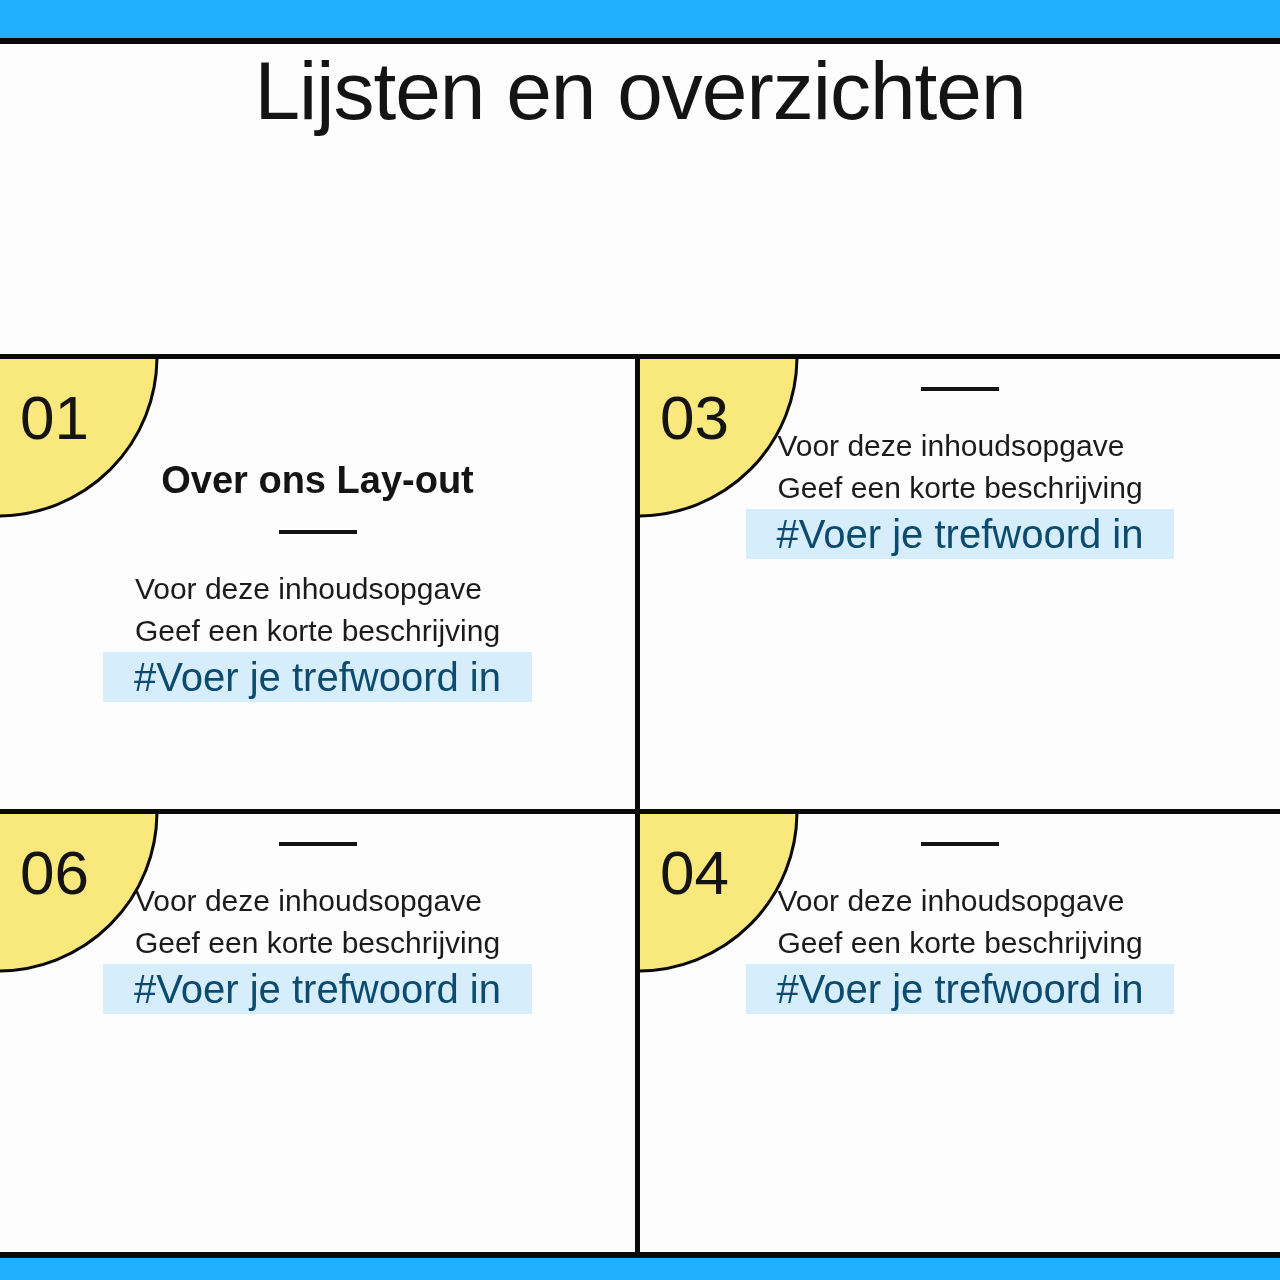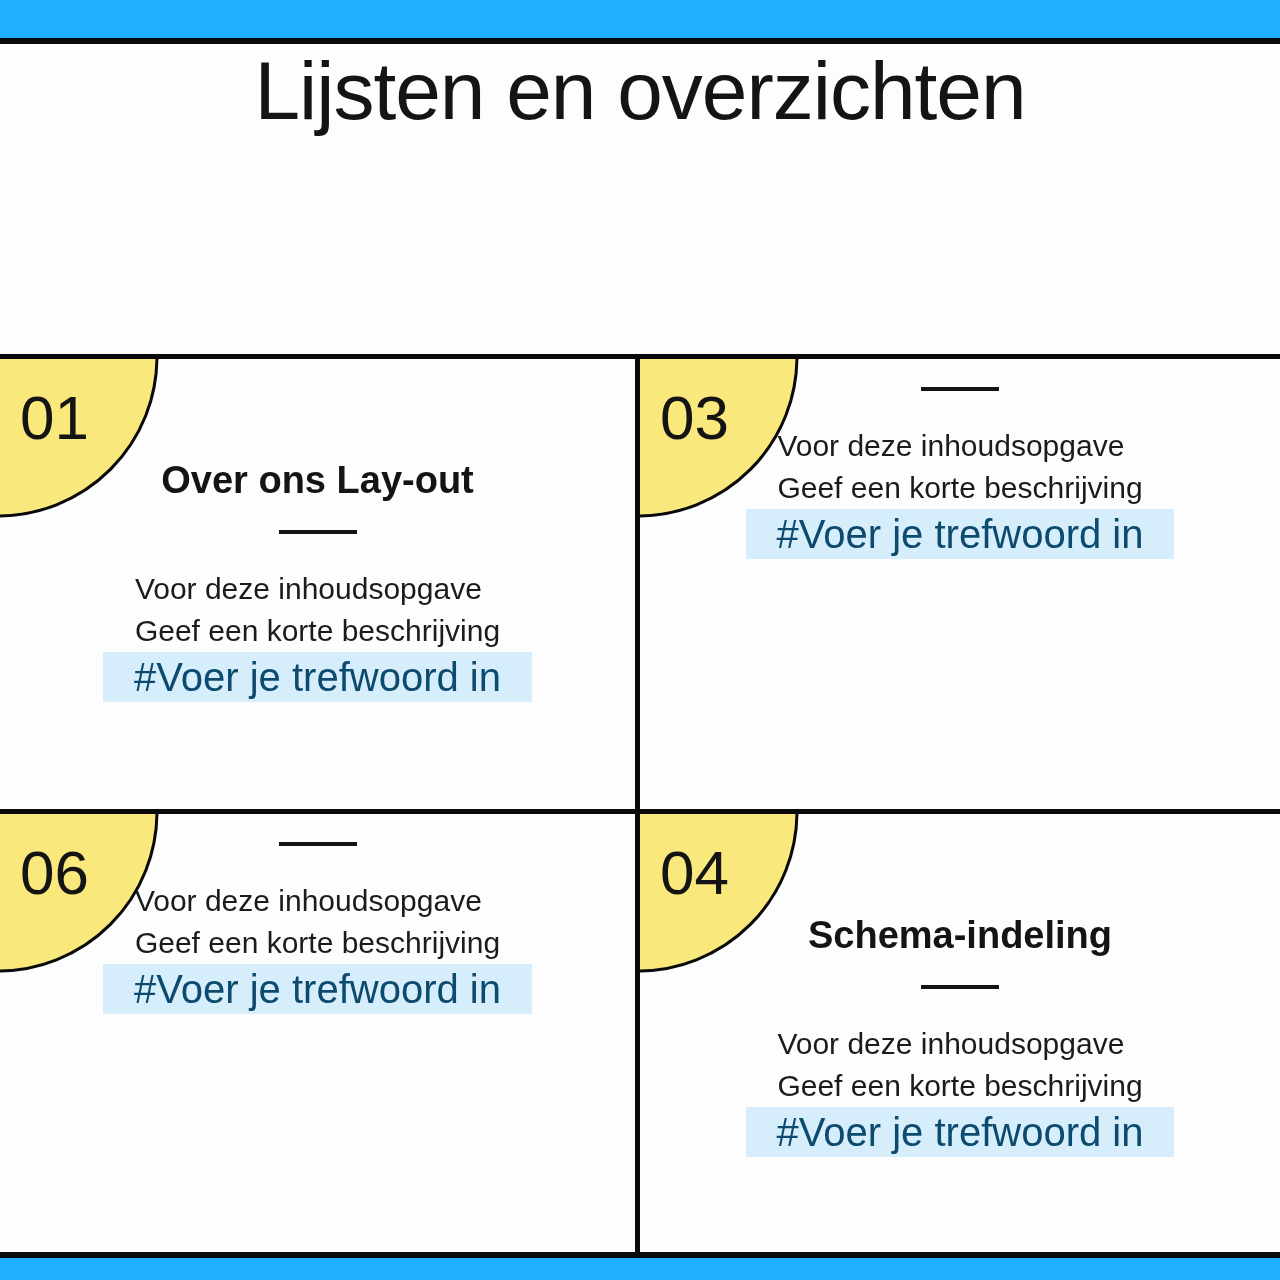--- a/index.html
+++ b/index.html
@@ -152,21 +152,20 @@
     <div class="card-divider"></div>
     <p class="card-desc"><span>Voor deze inhoudsopgave</span><br><span>Geef een korte beschrijving</span></p>
     <button class="keyword-tag">#Voer je trefwoord in</button>
   </section>
 
   <section class="cell">
     <svg class="corner-svg" viewBox="0 0 160 160" aria-hidden="true">
       <path d="M0 0 H157 A157 157 0 0 1 0 157 Z"></path>
     </svg>
     <div class="card-number">04</div>
-    <h2 class="card-title">Schema-indeling</h2>
     <div class="card-divider"></div>
     <p class="card-desc"><span>Voor deze inhoudsopgave</span><br><span>Geef een korte beschrijving</span></p>
     <button class="keyword-tag">#Voer je trefwoord in</button>
   </section>
 
 </div>
 
 <div class="bottom-bar"></div>
 
 </body></html>

